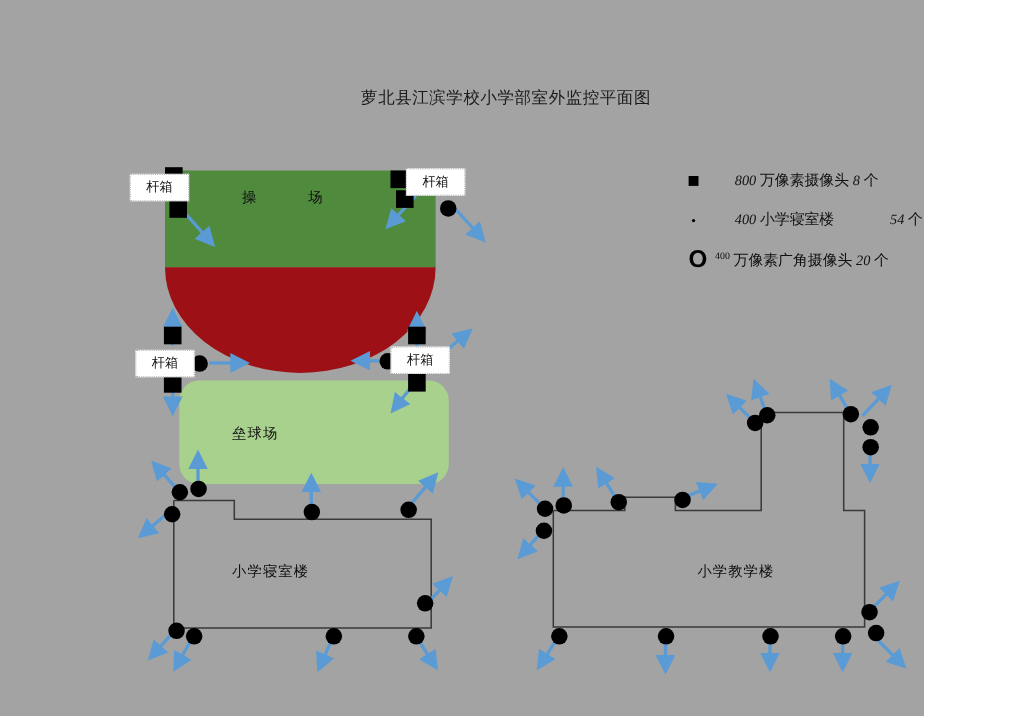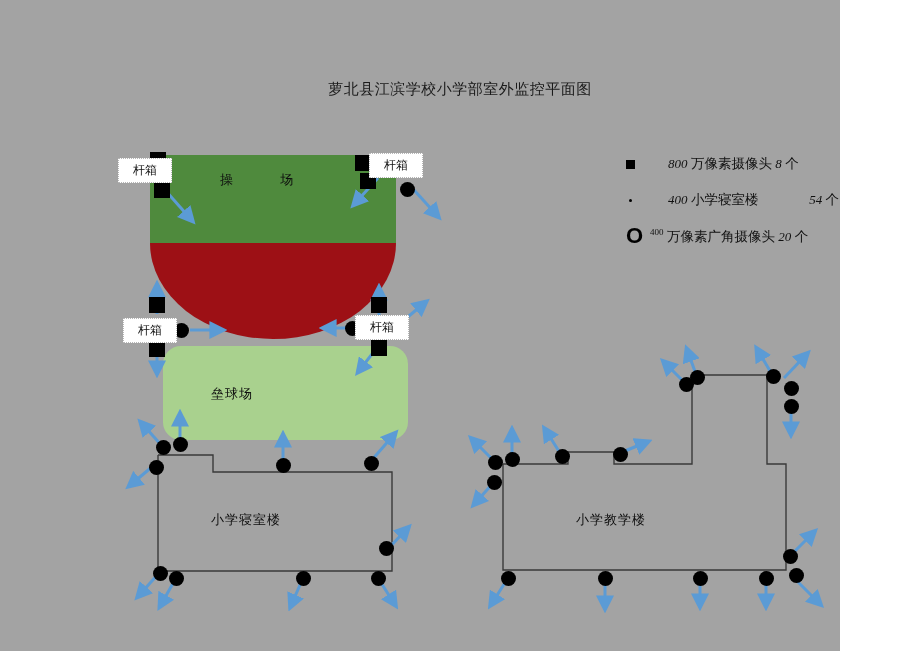--- a/index.html
+++ b/index.html
@@ -156,21 +156,21 @@
     fill: none;
     stroke: #3a3a3a;
     stroke-width: 1.4;
   }
   #label-dorm {
     left: 211px;
     top: 511px;
     letter-spacing: 1px;
   }
   #label-teaching {
-    left: 576px;
+    left: 634px;
     top: 511px;
     letter-spacing: 1px;
   }
 
   
   .pole-box {
     position: absolute;
     background: #ffffff;
     border: 1px dotted #b6b6b6;
     font-size: 12px;

